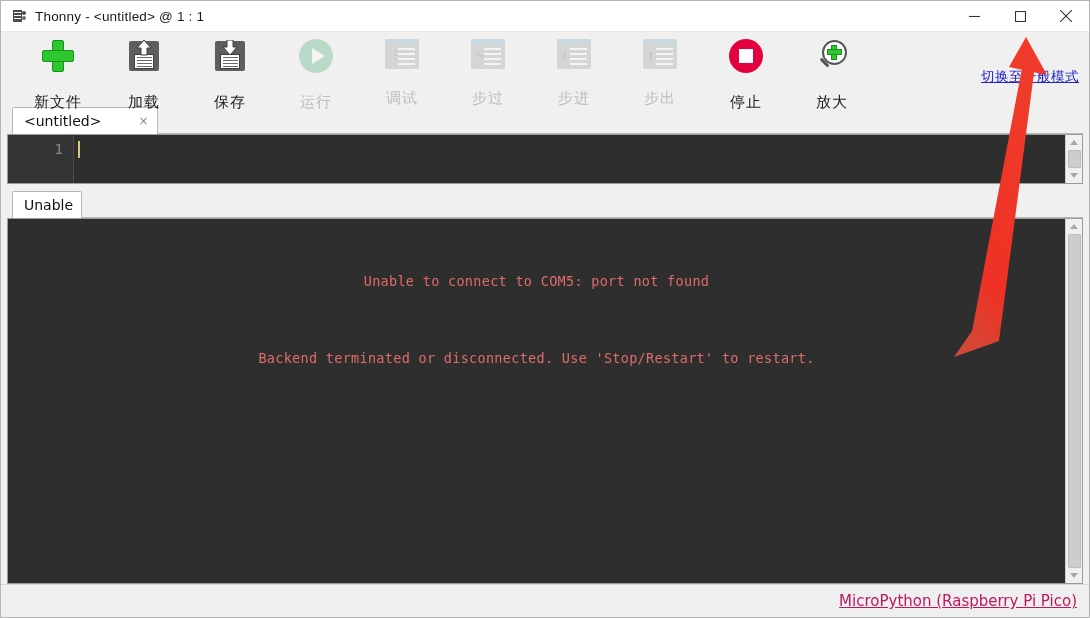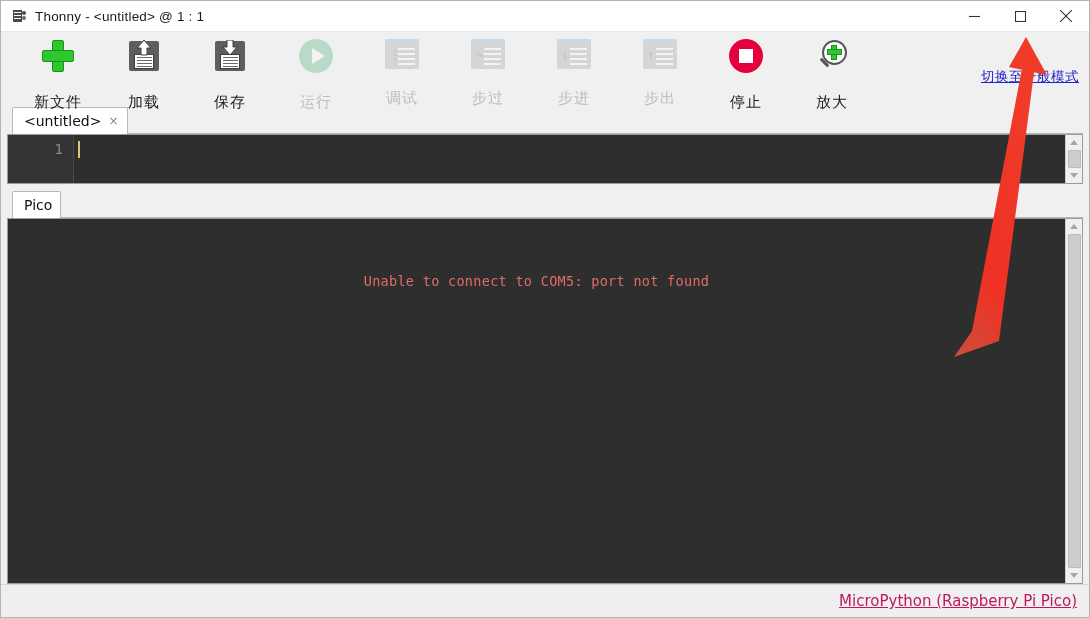--- a/index.html
+++ b/index.html
@@ -207,20 +207,21 @@
     padding-left: 5px;
   }
   .tab {
     height: 27px; display: flex; align-items: center;
     padding: 0 8px 0 11px;
     background: #ffffff;
     border: 1px solid #b8b8b8; border-bottom: none;
     border-radius: 2px 2px 0 0;
     font-size: 14px; color: #101010;
     font-family: "DejaVu Sans", "Liberation Sans", sans-serif;
+    gap: 30px;
   }
   .tab .tab-close {
     margin-left: 7px; font-size: 12px; color: #888;
   }
   .tab-sep { flex: 1; border-bottom: 1px solid #b8b8b8; }
 
   .editor-wrap {
     height: 50px;
     border: 1px solid #9b9b9b;
     background: #2e2e2e;
@@ -472,27 +473,28 @@
           <div class="sb-thumb" style="top:0; height:100%;"></div>
         </div>
         <div class="sb-arrow down"></div>
       </div>
     </div>
   </div>
 
   <div class="shellwrap">
     <div class="shell-tabrow">
       <div class="tab">
-        <span>Pico</span>
+        <span>Unable</span>
       </div>
       <div class="tab-sep"></div>
     </div>
     <div class="shell-panel">
       <div class="shell-text">
         <div class="shell-line">Unable to connect to COM5: port not found</div>
+        <div class="shell-line">Backend terminated or disconnected. Use 'Stop/Restart' to restart.</div>
       </div>
       <div class="vscroll">
         <div class="sb-arrow up"></div>
         <div class="sb-track">
           <div class="sb-thumb" style="top:0; height:100%;"></div>
         </div>
         <div class="sb-arrow down"></div>
       </div>
     </div>
   </div>

